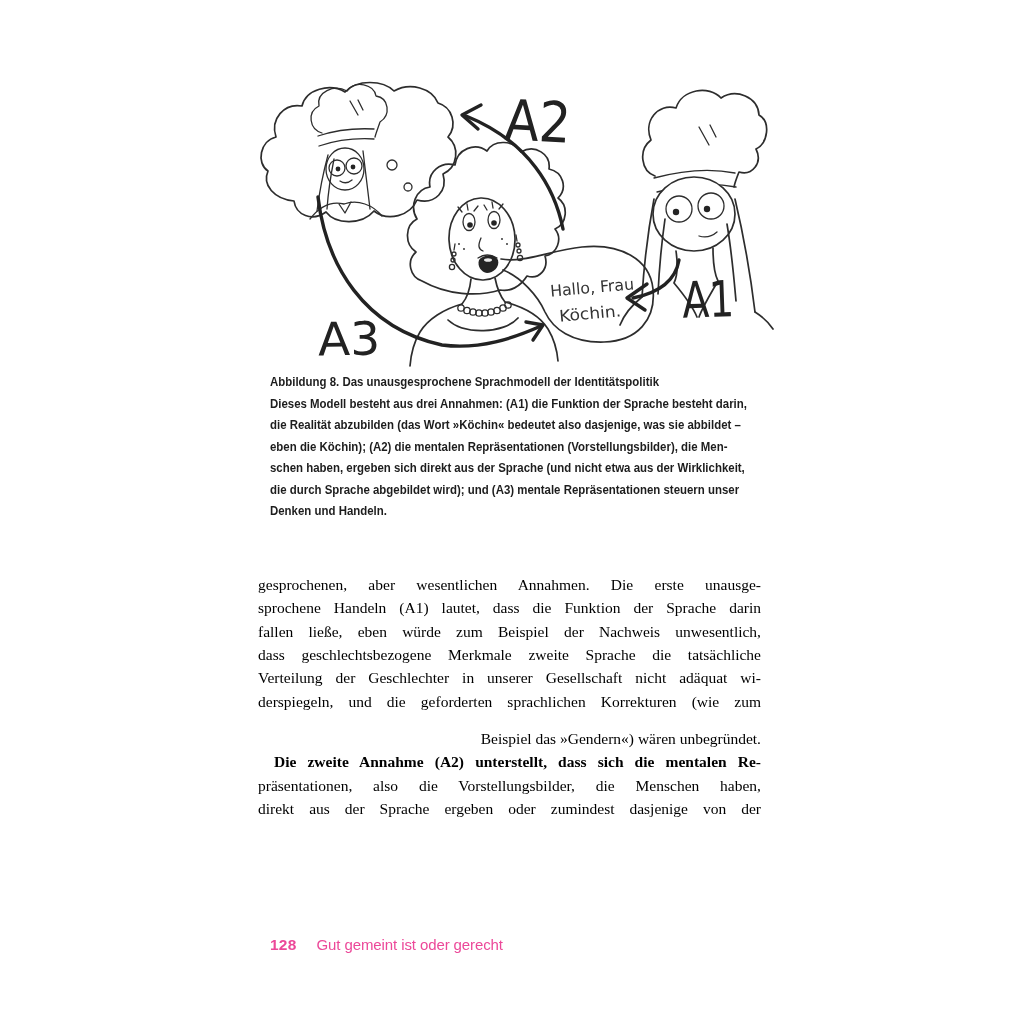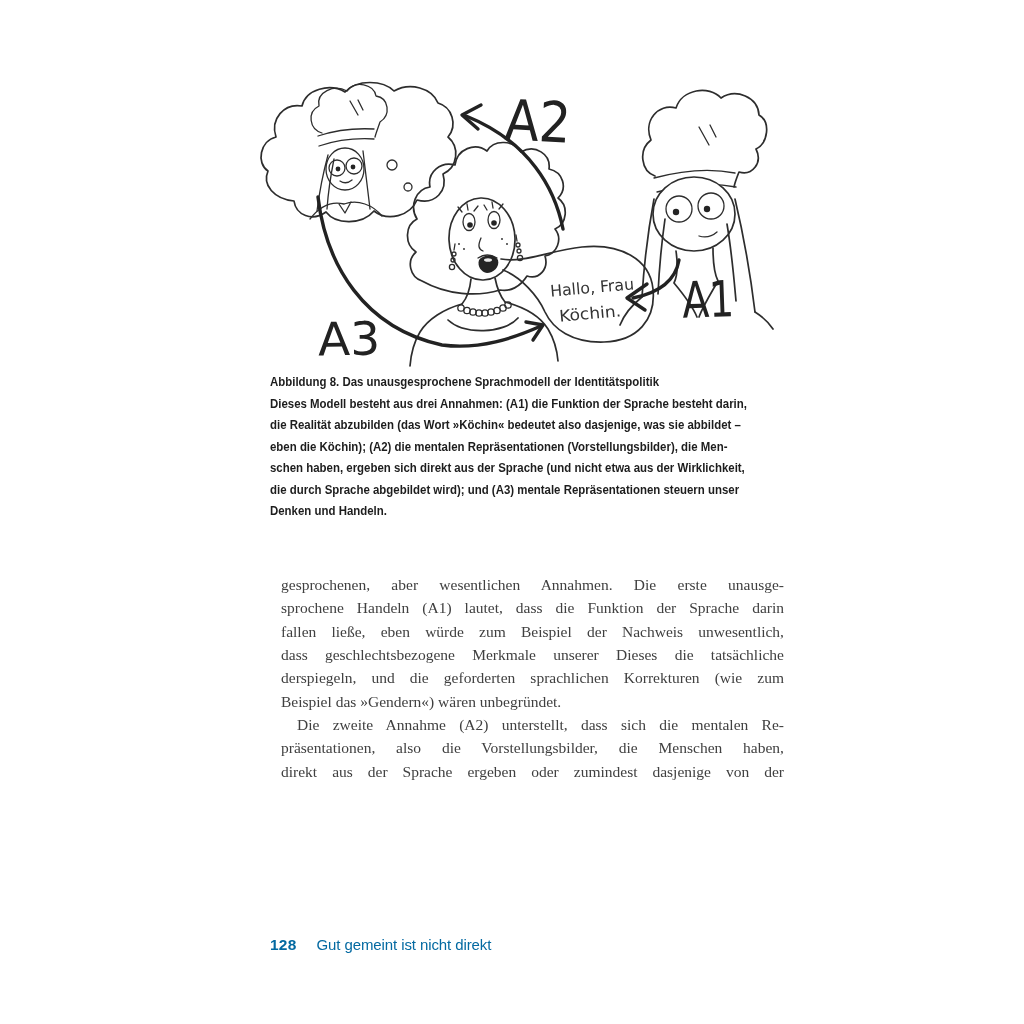--- a/index.html
+++ b/index.html
@@ -18,30 +18,30 @@
   .hand-small{font-family:"DejaVu Sans",sans-serif;fill:#333333;font-size:16px;}
   
   .caption{
     position:absolute;left:270px;top:371px;width:580px;
     transform:scaleX(0.88);transform-origin:0 0;
     font-family:"Liberation Sans",sans-serif;font-weight:700;
     font-size:13px;line-height:21.5px;color:#1d1d1d;white-space:nowrap;
   }
   
   .bodytext{
-    position:absolute;left:281px;top:573px;width:503px;
-    font-size:15.5px;line-height:23.35px;color:#404040;
+    position:absolute;left:258px;top:573px;width:503px;
+    font-size:15.5px;line-height:23.35px;color:#000000;
   }
   .bodytext .j{text-align:justify;text-align-last:justify;}
-  .bodytext .l{text-align:left;}
-  .bodytext .indent{text-indent:16px;}
+  .bodytext .l{text-align:right;margin-top:14px;}
+  .bodytext .indent{text-indent:16px;font-weight:bold;}
   
   .footer{
     position:absolute;left:270px;top:936px;
-    font-family:"Liberation Sans",sans-serif;font-size:15px;color:#0369a1;
+    font-family:"Liberation Sans",sans-serif;font-size:15px;color:#ec4899;
     display:flex;align-items:baseline;
   }
   .footer .pgnum{font-weight:700;font-size:15.5px;letter-spacing:0.2px;}
   .footer .booktitle{margin-left:20px;letter-spacing:-0.1px;}
 </style>
 </head>
 <body>
 
 <div class="page">
 
@@ -159,26 +159,27 @@
     <div>eben die Köchin); (A2) die mentalen Repräsentationen (Vorstellungsbilder), die Men-</div>
     <div>schen haben, ergeben sich direkt aus der Sprache (und nicht etwa aus der Wirklichkeit,</div>
     <div>die durch Sprache abgebildet wird); und (A3) mentale Repräsentationen steuern unser</div>
     <div>Denken und Handeln.</div>
   </div>
 
   <div class="bodytext">
     <div class="j">gesprochenen, aber wesentlichen Annahmen. Die erste unausge-</div>
     <div class="j">sprochene Handeln (A1) lautet, dass die Funktion der Sprache darin</div>
     <div class="j">fallen ließe, eben würde zum Beispiel der Nachweis unwesentlich,</div>
-    <div class="j">dass geschlechtsbezogene Merkmale unserer Dieses die tatsächliche</div>
+    <div class="j">dass geschlechtsbezogene Merkmale zweite Sprache die tatsächliche</div>
+    <div class="j">Verteilung der Geschlechter in unserer Gesellschaft nicht adäquat wi-</div>
     <div class="j">derspiegeln, und die geforderten sprachlichen Korrekturen (wie zum</div>
     <div class="l">Beispiel das »Gendern«) wären unbegründet.</div>
     <div class="j indent">Die zweite Annahme (A2) unterstellt, dass sich die mentalen Re-</div>
     <div class="j">präsentationen, also die Vorstellungsbilder, die Menschen haben,</div>
     <div class="j">direkt aus der Sprache ergeben oder zumindest dasjenige von der</div>
   </div>
 
   <div class="footer">
     <span class="pgnum">128</span>
-    <span class="booktitle">Gut gemeint ist nicht direkt</span>
+    <span class="booktitle">Gut gemeint ist oder gerecht</span>
   </div>
 
 </div>
 
 </body></html>

